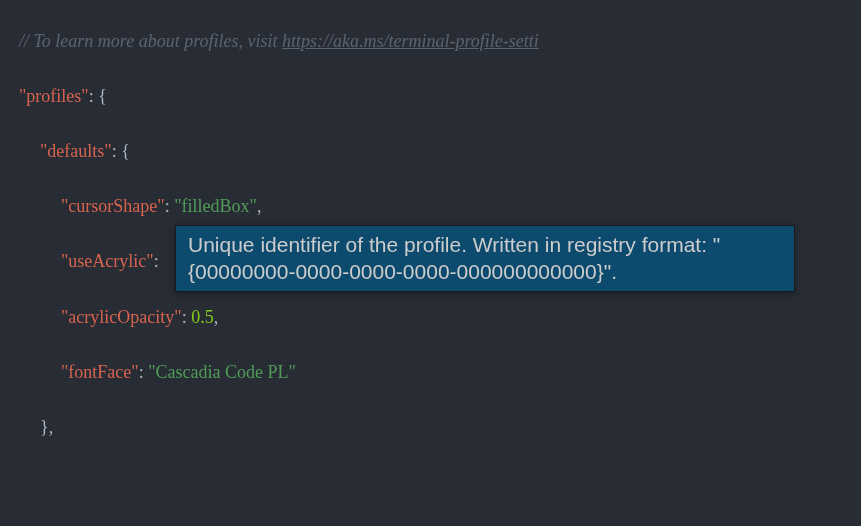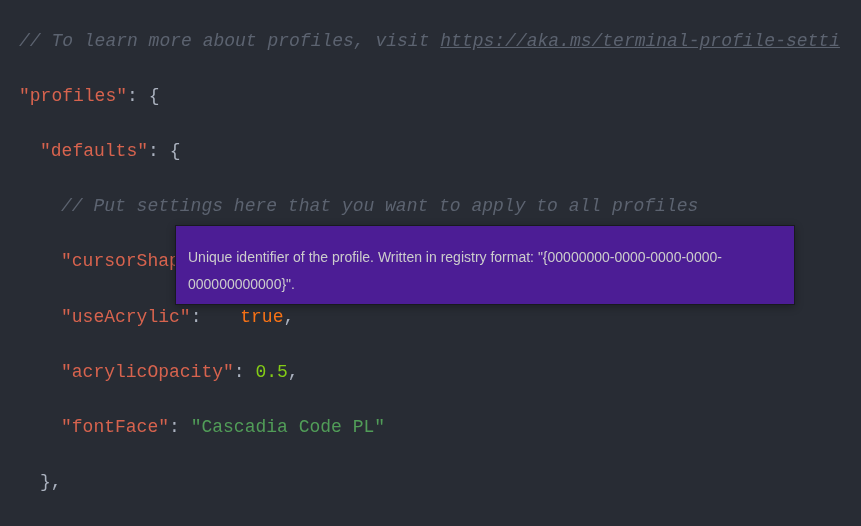--- a/index.html
+++ b/index.html
@@ -11,57 +11,56 @@
     font-family: "Courier New", Consolas, monospace;
     font-size: 18px;
     line-height: 27.6px;
   }
   .editor {
     padding: 0;
     color: #abb2bf;
     white-space: pre;
     position: relative;
   }
-  .line { display: block; height: 27.6px; }
+  .line { display: block; height: 27.6px; font-family: Liberation Serif, serif; }
   .c-comment { color: #5c6370; font-style: italic; }
   .c-key { color: #d7634e; }
   .c-punc { color: #abb2bf; }
   .c-brace { color: #abb2bf; }
   .c-string { color: #519d58; }
   .c-bool { color: #f97316; margin-left: 28px; }
   .c-num { color: #84cc16; }
   .underline { text-decoration: underline; }
 
   .tooltip {
     position: absolute;
     left: 175px;
     top: 225px;
     width: 620px;
-    background: #4c1d95;
+    background: #0c4a6e;
     border: 1px solid #181a1f;
     color: #cccccc;
     font-family: -apple-system, BlinkMacSystemFont, "Segoe UI", Arial, sans-serif;
-    font-size: 14px;
+    font-size: 21px;
     line-height: 27px;
-    padding: 18px 12px 6px 12px;
+    padding: 5px 12px 6px 12px;
     box-shadow: 0 2px 8px rgba(0,0,0,0.3);
     white-space: normal;
   }
   .ind-1 { padding-left: 19px; }
   .ind-2 { padding-left: 40px; }
   .ind-3 { padding-left: 61px; }
 </style>
 </head>
 <body>
 
 <div class="editor">
 <span class="line ind-1"><span class="c-comment"><span>// To learn more about profiles, visit </span><span class="underline">https://aka.ms/terminal-profile-setti</span></span></span>
 <span class="line ind-1"><span class="c-key">"profiles"</span><span class="c-punc">: </span><span class="c-brace">{</span></span>
 <span class="line ind-2"><span class="c-key">"defaults"</span><span class="c-punc">: </span><span class="c-brace">{</span></span>
-<span class="line ind-3"><span class="c-comment">// Put settings here that you want to apply to all profiles</span></span>
 <span class="line ind-3"><span class="c-key">"cursorShape"</span><span class="c-punc">: </span><span class="c-string">"filledBox"</span><span class="c-punc">,</span></span>
 <span class="line ind-3"><span class="c-key">"useAcrylic"</span><span class="c-punc">: </span><span class="c-bool">true</span><span class="c-punc">,</span></span>
 <span class="line ind-3"><span class="c-key">"acrylicOpacity"</span><span class="c-punc">: </span><span class="c-num">0.5</span><span class="c-punc">,</span></span>
 <span class="line ind-3"><span class="c-key">"fontFace"</span><span class="c-punc">: </span><span class="c-string">"Cascadia Code PL"</span></span>
 <span class="line ind-2"><span class="c-brace">}</span><span class="c-punc">,</span></span>
 <span class="line ind-2"></span>
 
 
 
 

